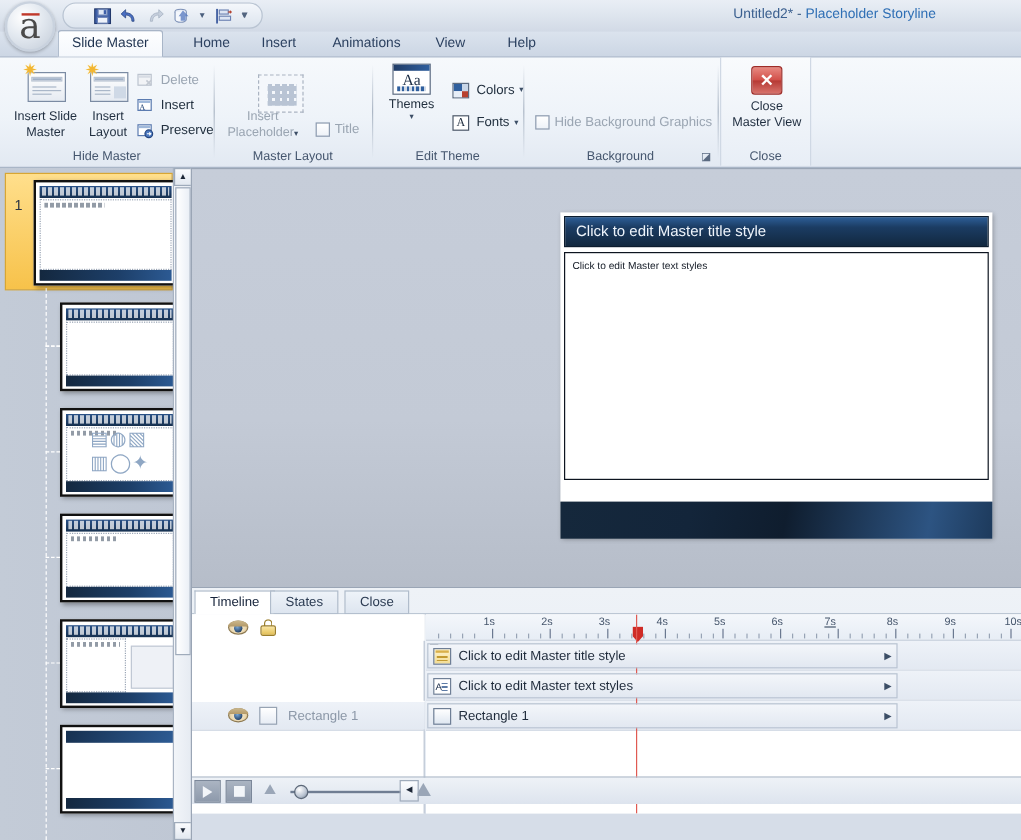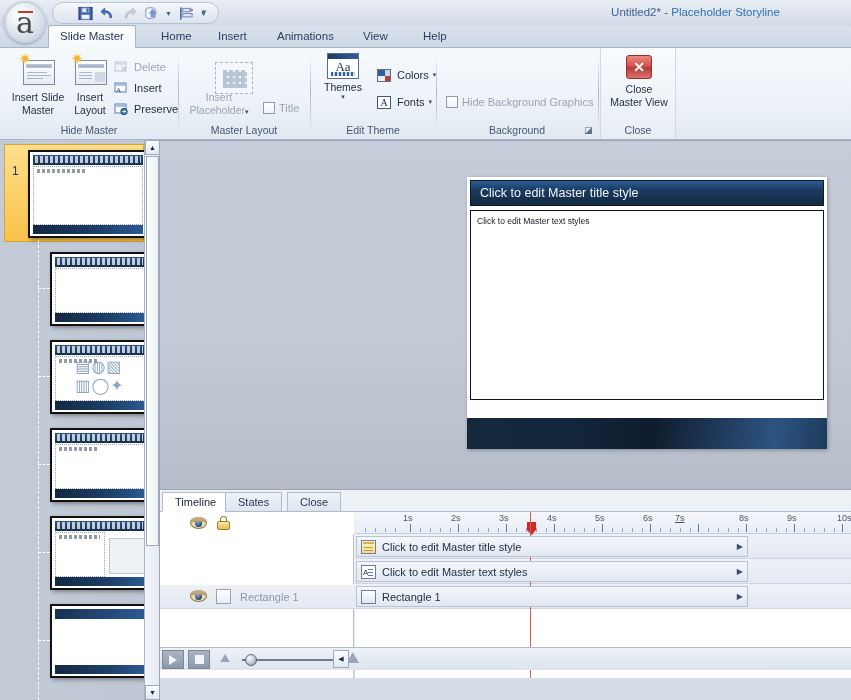--- a/index.html
+++ b/index.html
@@ -727,21 +727,21 @@
       <div class="end-track" style="top:47px;"></div>
       <div class="end-track" style="top:72px;"></div>
 
       <div class="ruler">
         <div class="tick-lbl" style="left:48px;">1s</div>
         <div class="tick-lbl" style="left:96px;">2s</div>
         <div class="tick-lbl" style="left:144px;">3s</div>
         <div class="tick-lbl" style="left:192px;">4s</div>
         <div class="tick-lbl" style="left:240px;">5s</div>
         <div class="tick-lbl" style="left:288px;">6s</div>
-        <div class="tick-lbl" style="left:320px;text-decoration:underline;">7s</div>
+        <div class="tick-lbl" style="left:332px;text-decoration:underline;">7s</div>
         <div class="tick-lbl" style="left:384px;">8s</div>
         <div class="tick-lbl" style="left:432px;">9s</div>
         <div class="tick-lbl" style="left:482px;">10s</div>
 
         <div class="tick major" style="left:55px;"></div>
           <div class="tick minor" style="left:65px;"></div>
         <div class="tick minor" style="left:75px;"></div>
           <div class="tick minor" style="left:85px;"></div>
         <div class="tick minor" style="left:95px;"></div>
         <div class="tick major" style="left:103px;"></div>

